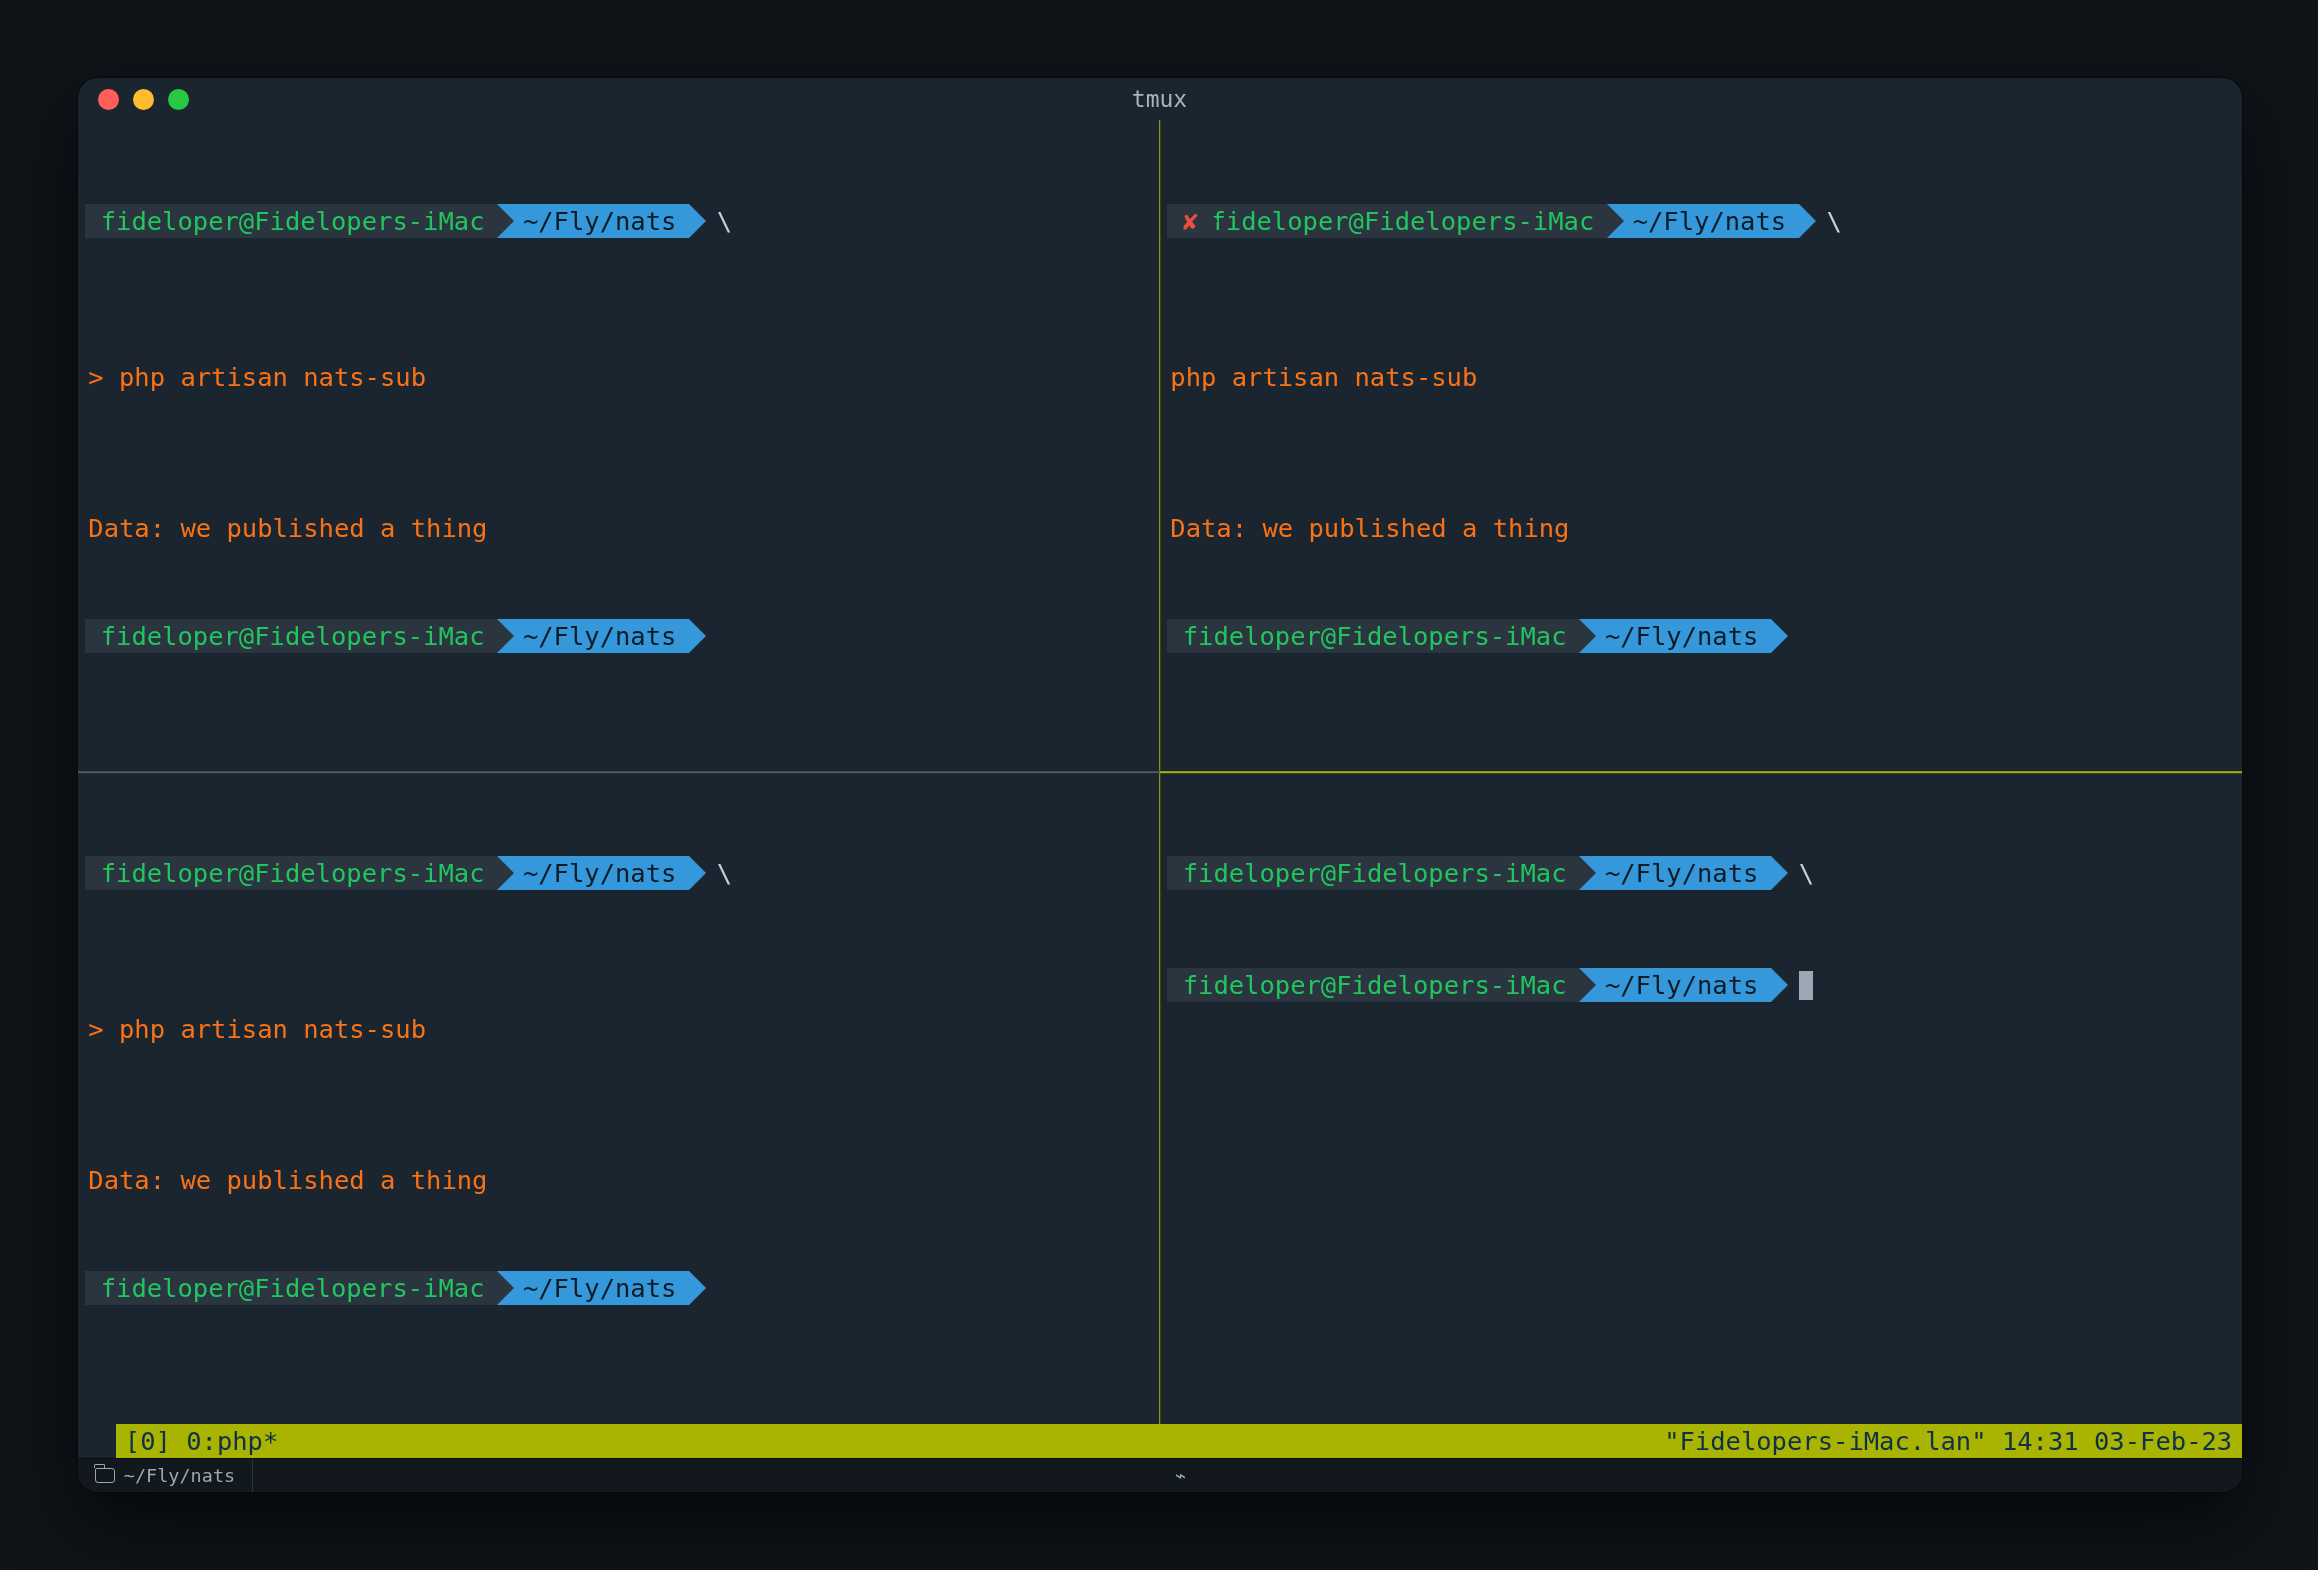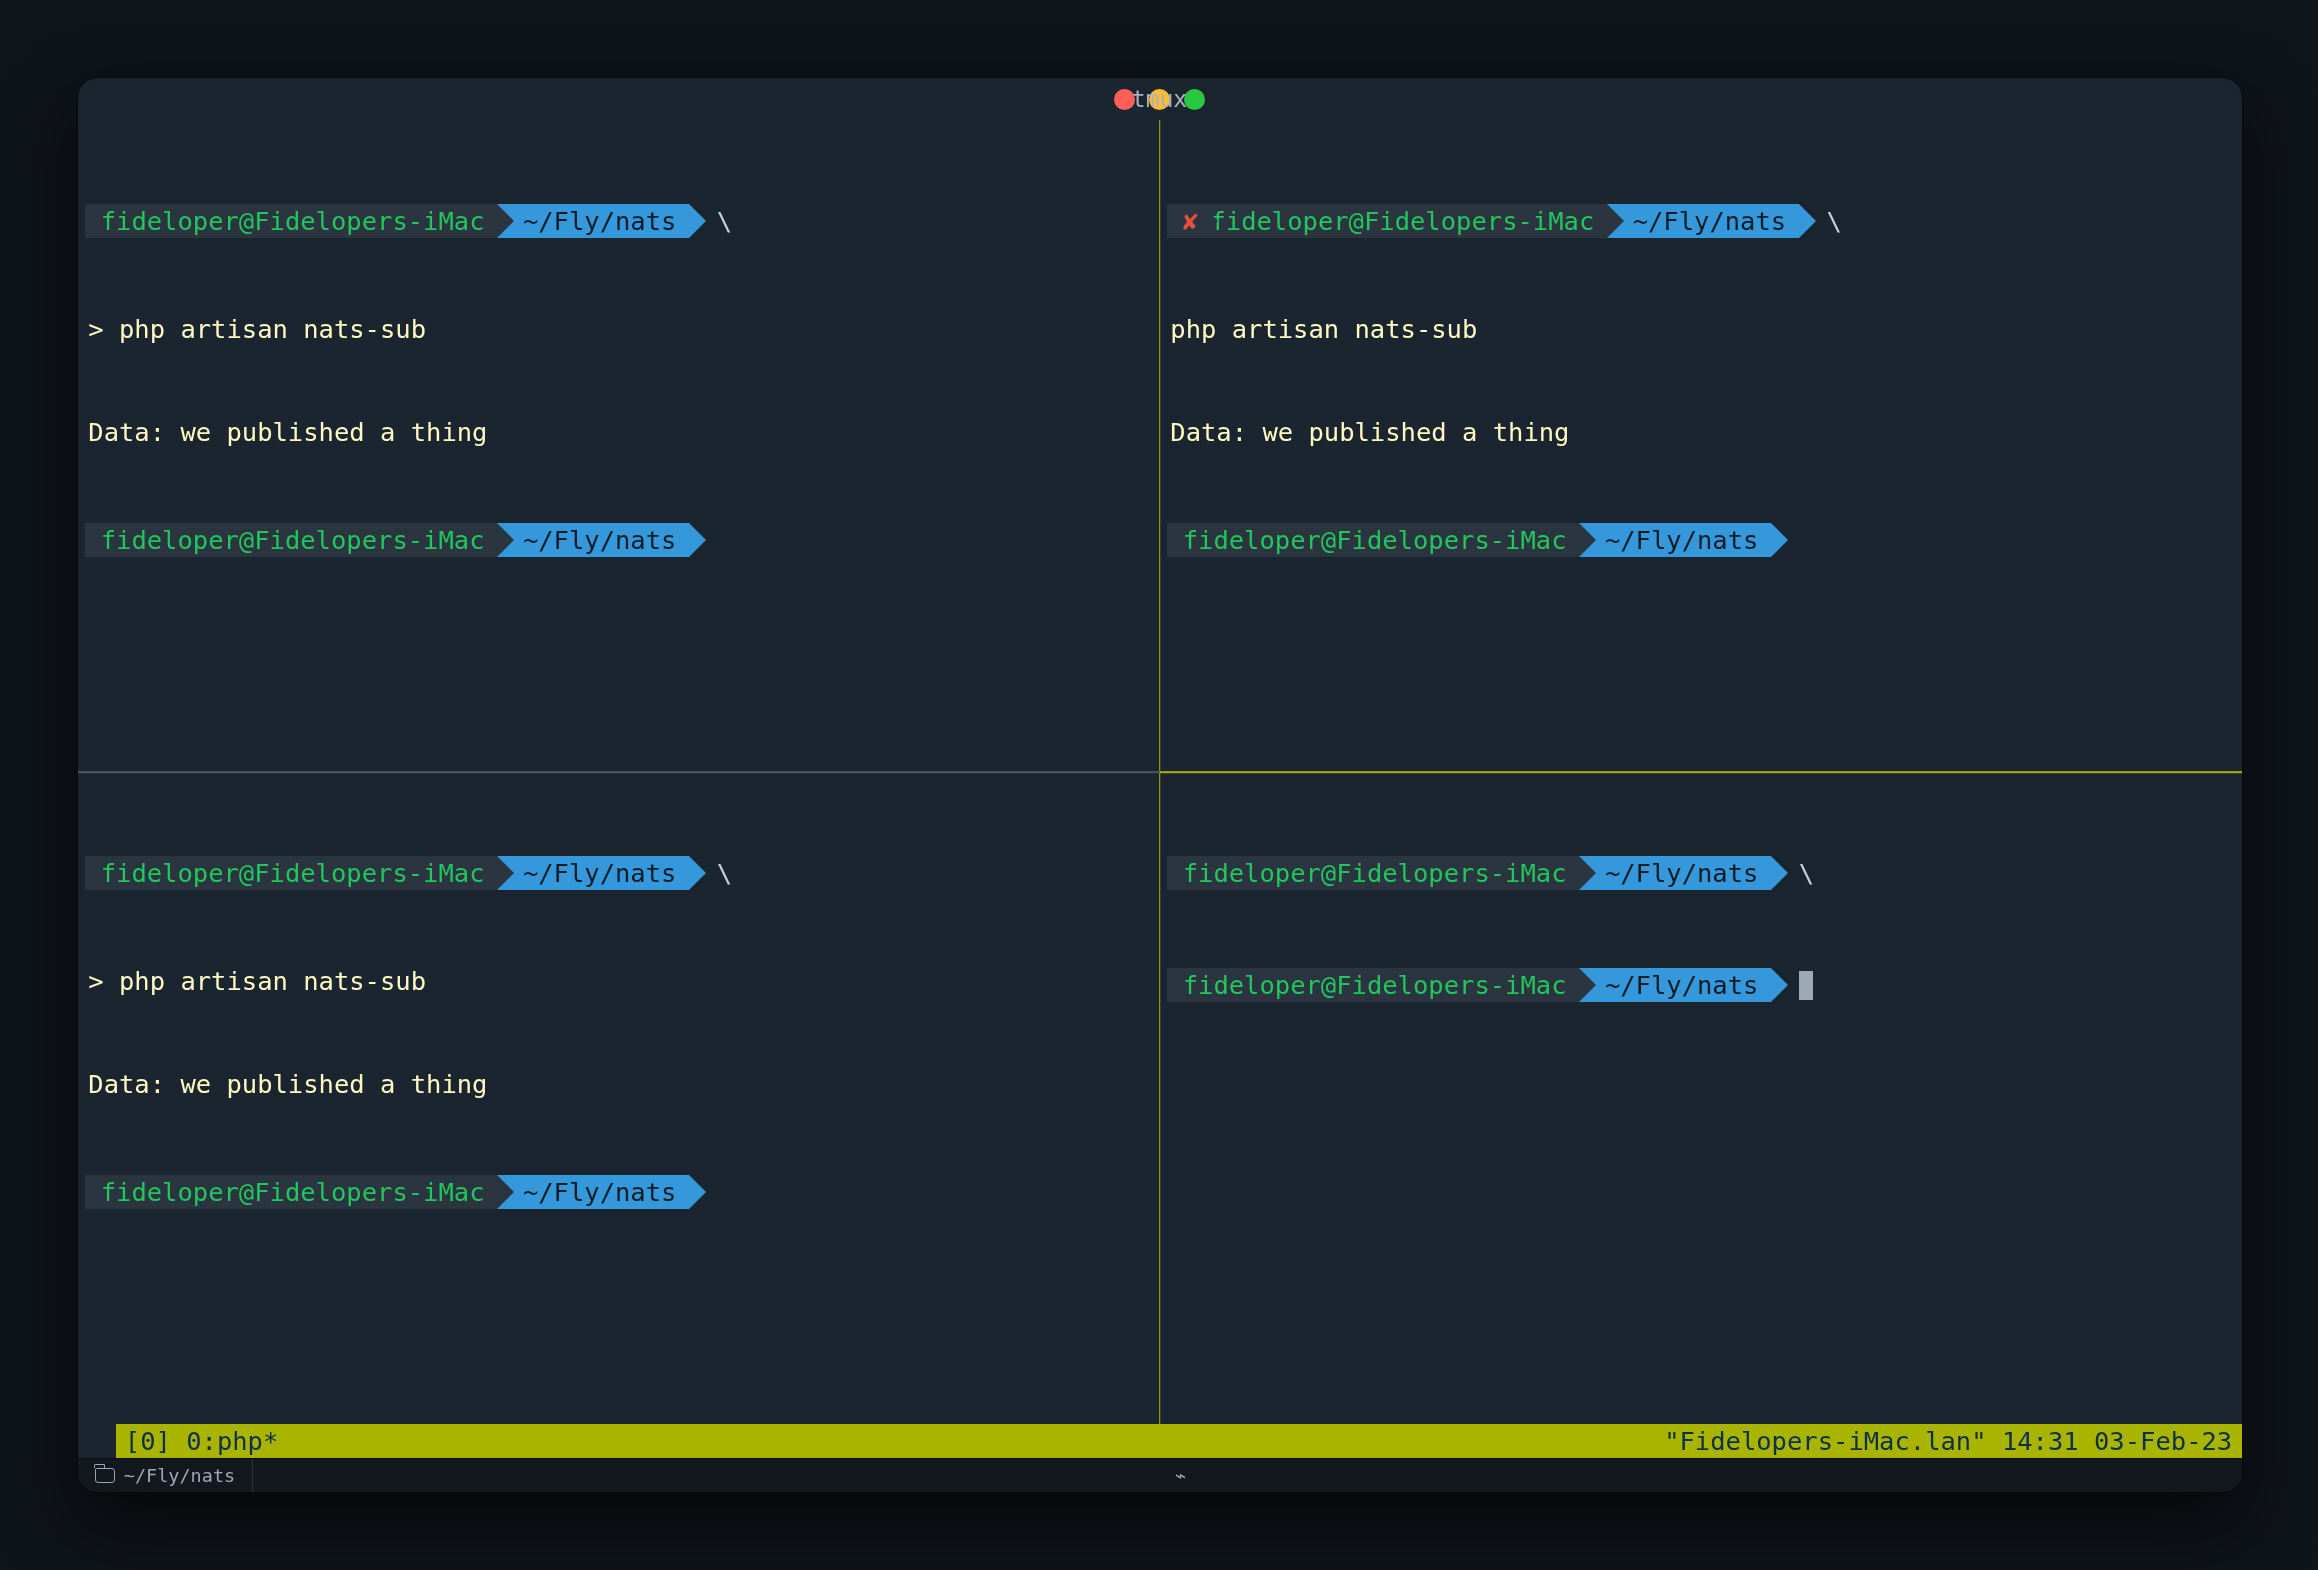--- a/index.html
+++ b/index.html
@@ -24,21 +24,20 @@
     position: relative;
   }
   
   .titlebar {
     height: 42px;
     display: flex;
     align-items: center;
     padding: 0 20px;
     position: relative;
     flex-shrink: 0;
-    justify-content: center;
   }
   .traffic-lights { display: flex; gap: 14px; }
   .tl { width: 21px; height: 21px; border-radius: 50%; }
   .tl.close { background: #ff5f57; }
   .tl.min { background: #febc2e; }
   .tl.max { background: #28c840; }
   .title {
     position: absolute;
     left: 0; right: 0;
     text-align: center;
@@ -123,22 +122,23 @@
   .seg.path::after { color: #3498db; }
   .seg.err::after  { color: #2a3540; }
   .seg + .seg { padding-left: 26px; }
   .seg.err + .seg.host { padding-left: 9.3px; }
   .trail {
     color: #c7d0d9;
     margin-left: 28px;
     font-size: 25.5px;
   }
   .line {
-    color: #fef9c3;
+    color: #f97316;
     padding-left: 3.1px;
+    margin-top: 48px;
   }
   .cursor-block {
     display: inline-block;
     width: 14px;
     height: 29px;
     background: #9ba8b5;
     vertical-align: middle;
     margin-left: 28px;
   }
   

